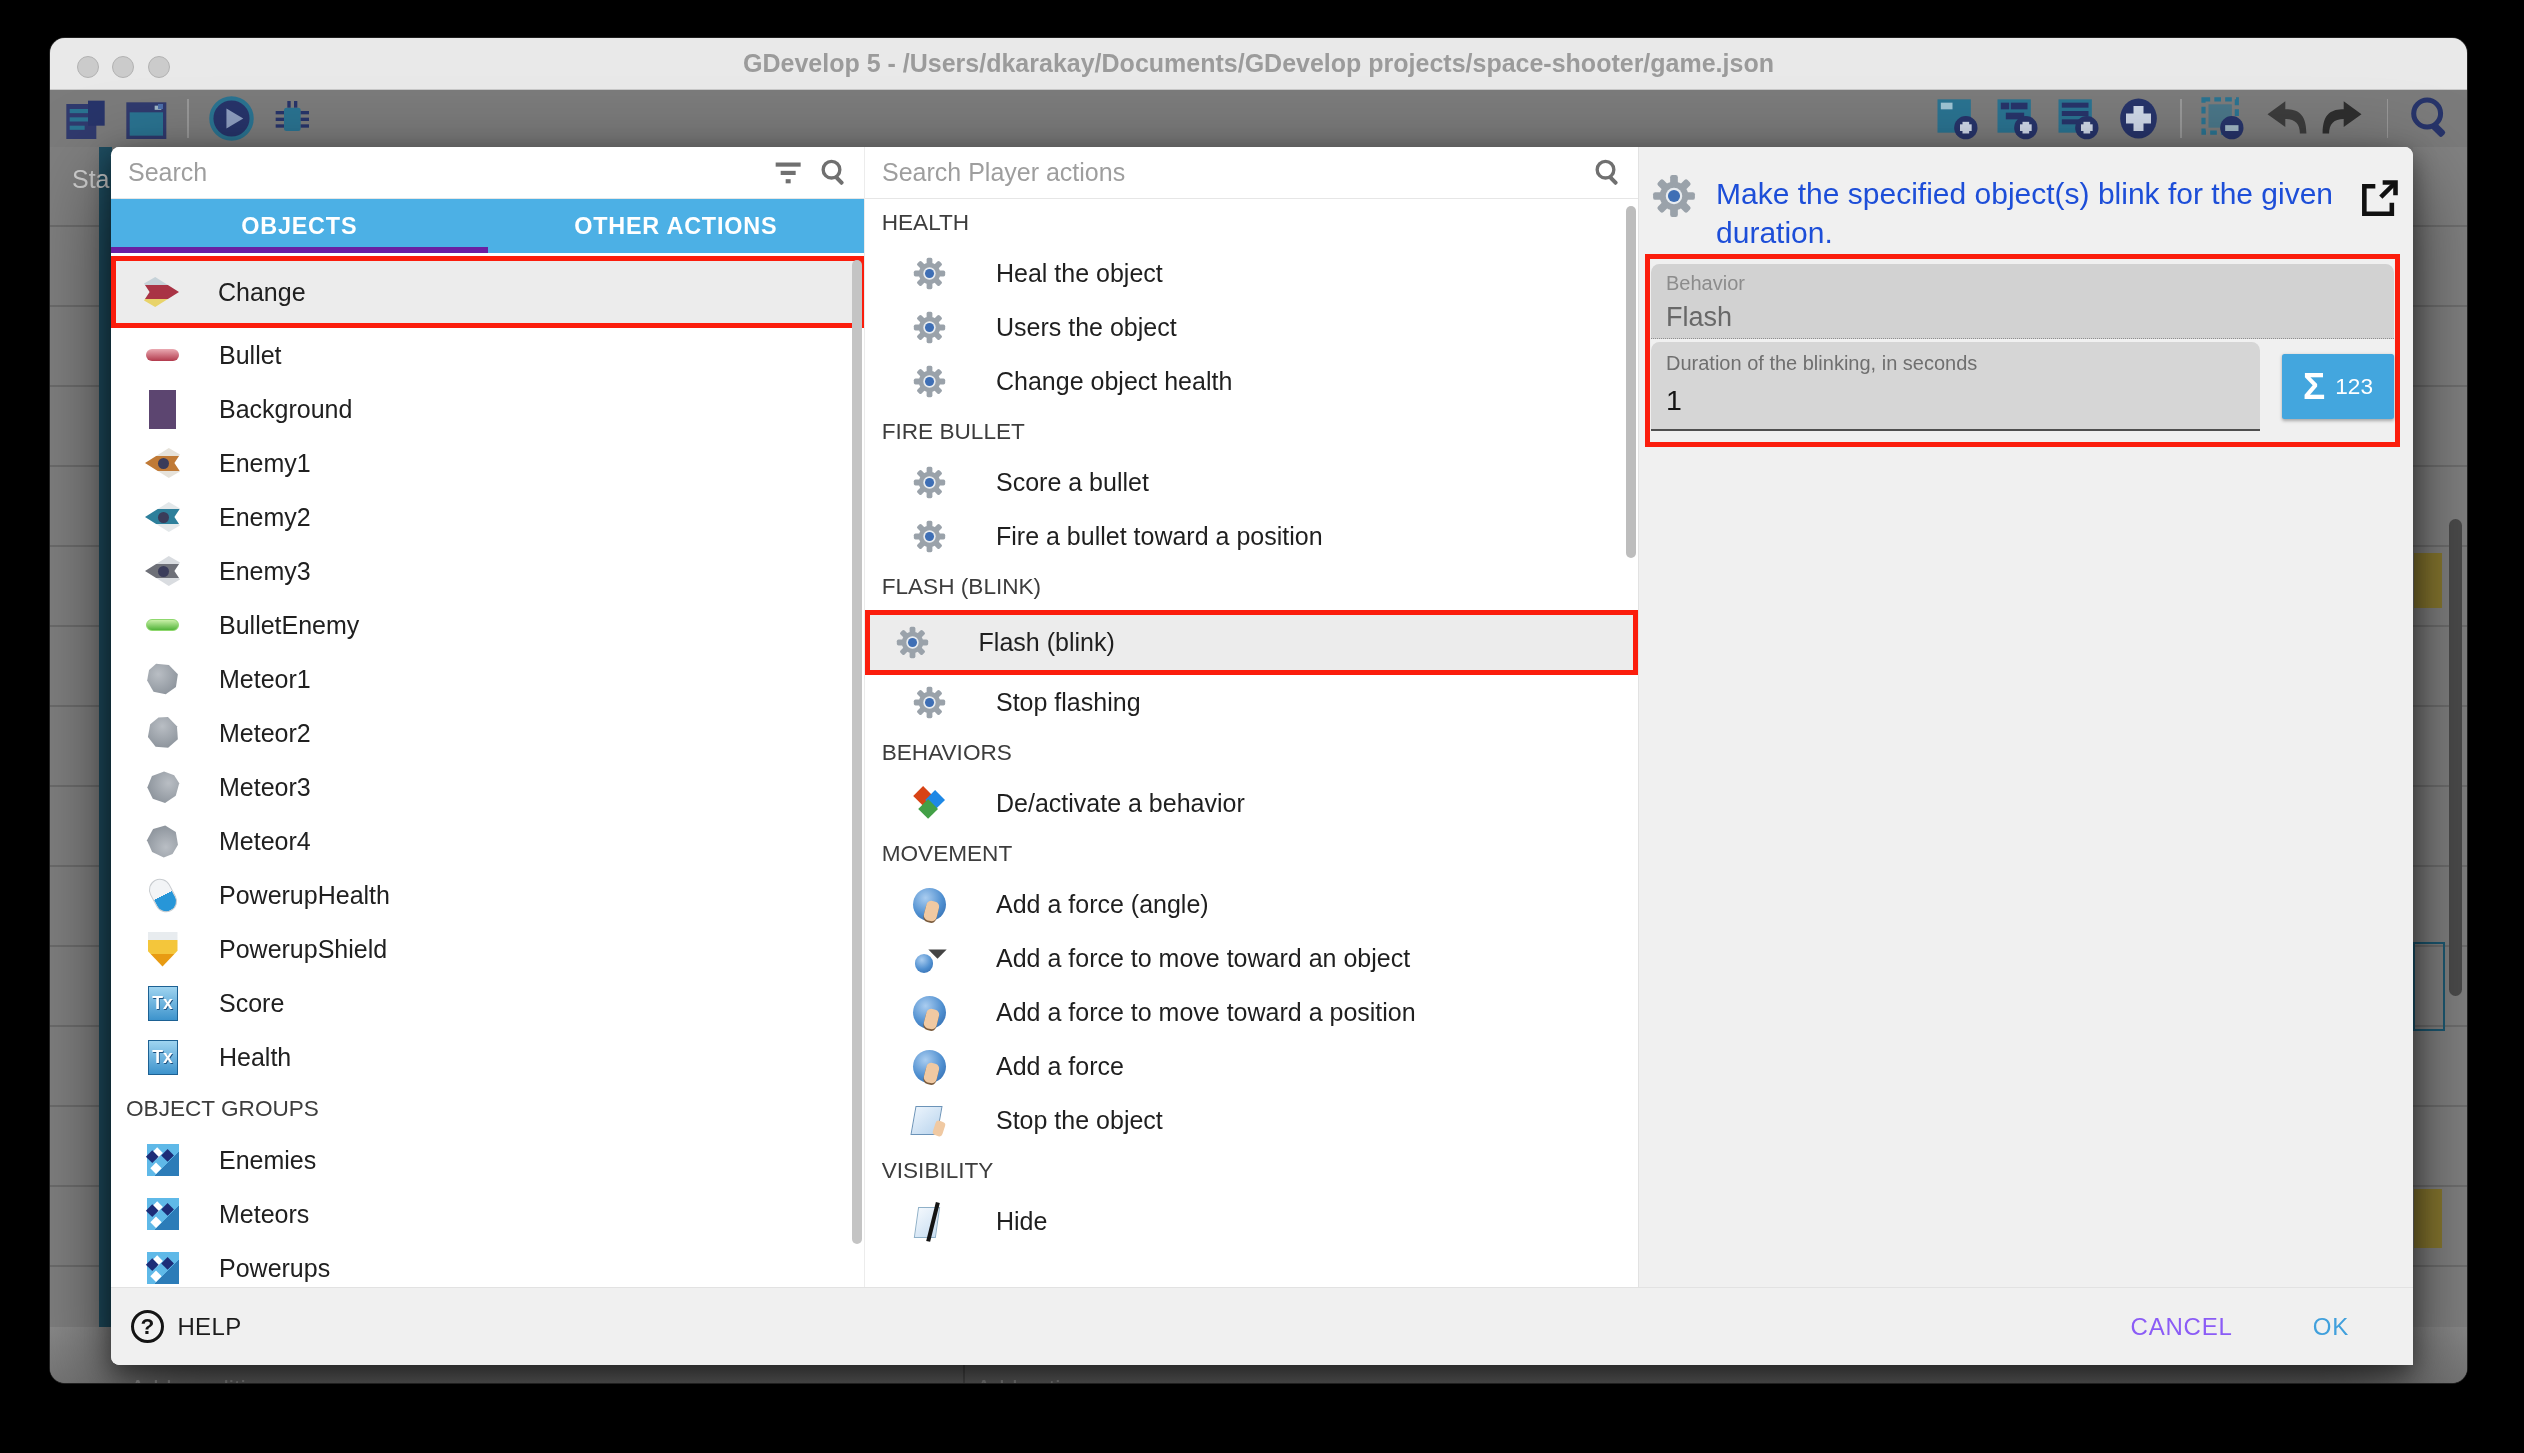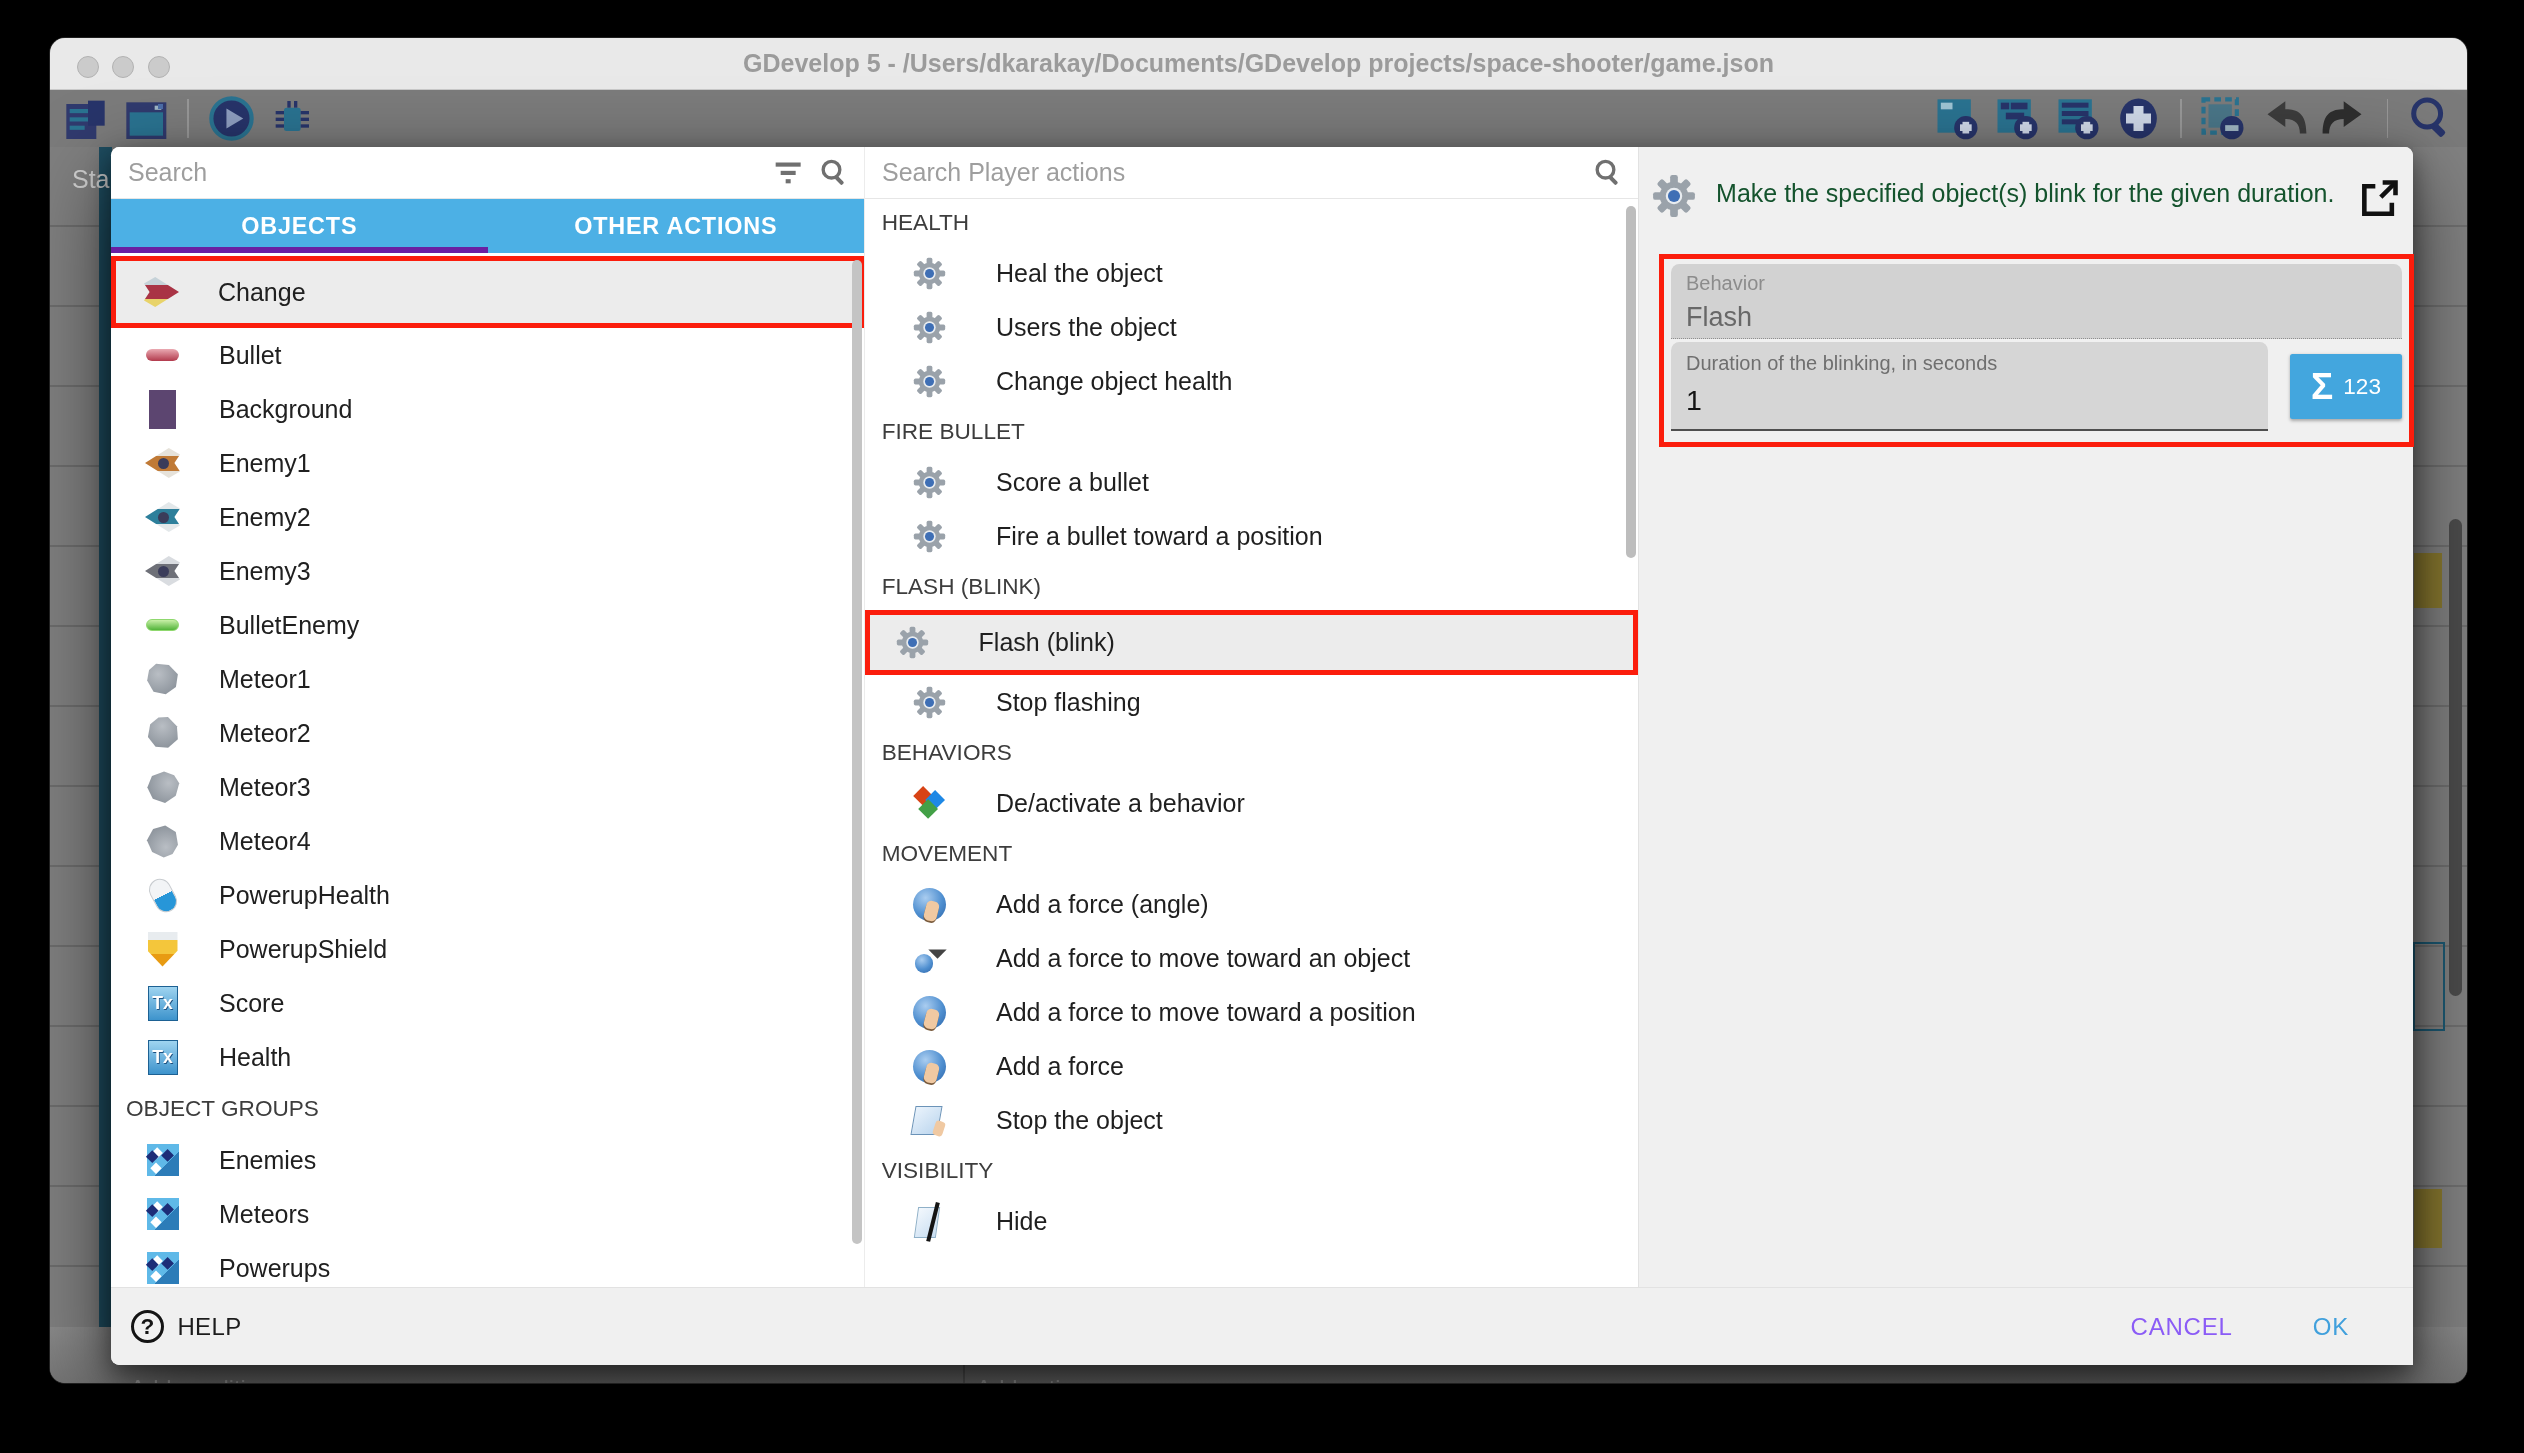--- a/index.html
+++ b/index.html
@@ -79,24 +79,24 @@
   .thumb-mid{right:2.5px;top:59px;height:352px;background:#bdbdbd;}
 
   .act-list{position:absolute;left:0;top:52px;width:100%;bottom:78px;overflow:hidden;background:#fff;}
   .act-row{height:54px;display:flex;align-items:center;padding-left:45px;gap:47px;}
   .act-row.sel{height:65px;border:5.9px solid #fb1d0c;background:#ececec;padding-left:22.6px;}
   .act-label{font-size:25px;color:#1f1f1f;}
   .act-header{height:47px;display:flex;align-items:center;padding-left:16.7px;font-size:22.6px;color:#3d3d3d;}
 
   
   .desc-row{position:absolute;left:11.7px;top:25px;width:750px;display:flex;gap:18.4px;}
-  .desc-text{flex:1;font-size:25px;line-height:39px;color:#14532d;padding-top:1.7px;}
+  .desc-text{flex:1;font-size:30px;line-height:39px;color:#1d4ed8;padding-top:1.7px;}
   .open-btn{width:44px;height:44px;flex:none;margin-top:5px;}
-  .red-box{position:absolute;left:20px;top:107px;width:755px;height:193px;border:5.9px solid #fb1d0c;
-           background:#f0f0f0;padding:5px 7px;}
+  .red-box{position:absolute;left:6px;top:107px;width:755px;height:193px;border:5.9px solid #fb1d0c;
+           background:#f0f0f0;padding:5px 1px;}
   .field-behavior{height:75px;background:#d2d2d2;border-radius:8.4px 8.4px 0 0;padding:8.4px 15px;
                   border-bottom:1.7px dotted #8f8f8f;}
   .field-label{font-size:20px;color:#8c8c8c;}
   .field-value-muted{font-size:27px;color:#686868;margin-top:6.7px;}
   .duration-row{margin-top:3.3px;display:flex;gap:22px;align-items:center;}
   .field-duration{flex:1;height:89px;background:#d6d6d6;border-radius:8.4px 8.4px 0 0;padding:10px 15px;
                   border-bottom:2.5px solid #4f4f4f;}
   .field-value-dark{font-size:28.5px;color:#141414;margin-top:8.4px;}
   .sigma-btn{width:112px;height:65px;background:#43a6de;border-radius:2.5px;display:flex;align-items:center;
              justify-content:center;gap:10px;color:#fff;box-shadow:0 1.7px 3.3px rgba(0,0,0,.3);flex:none;}

